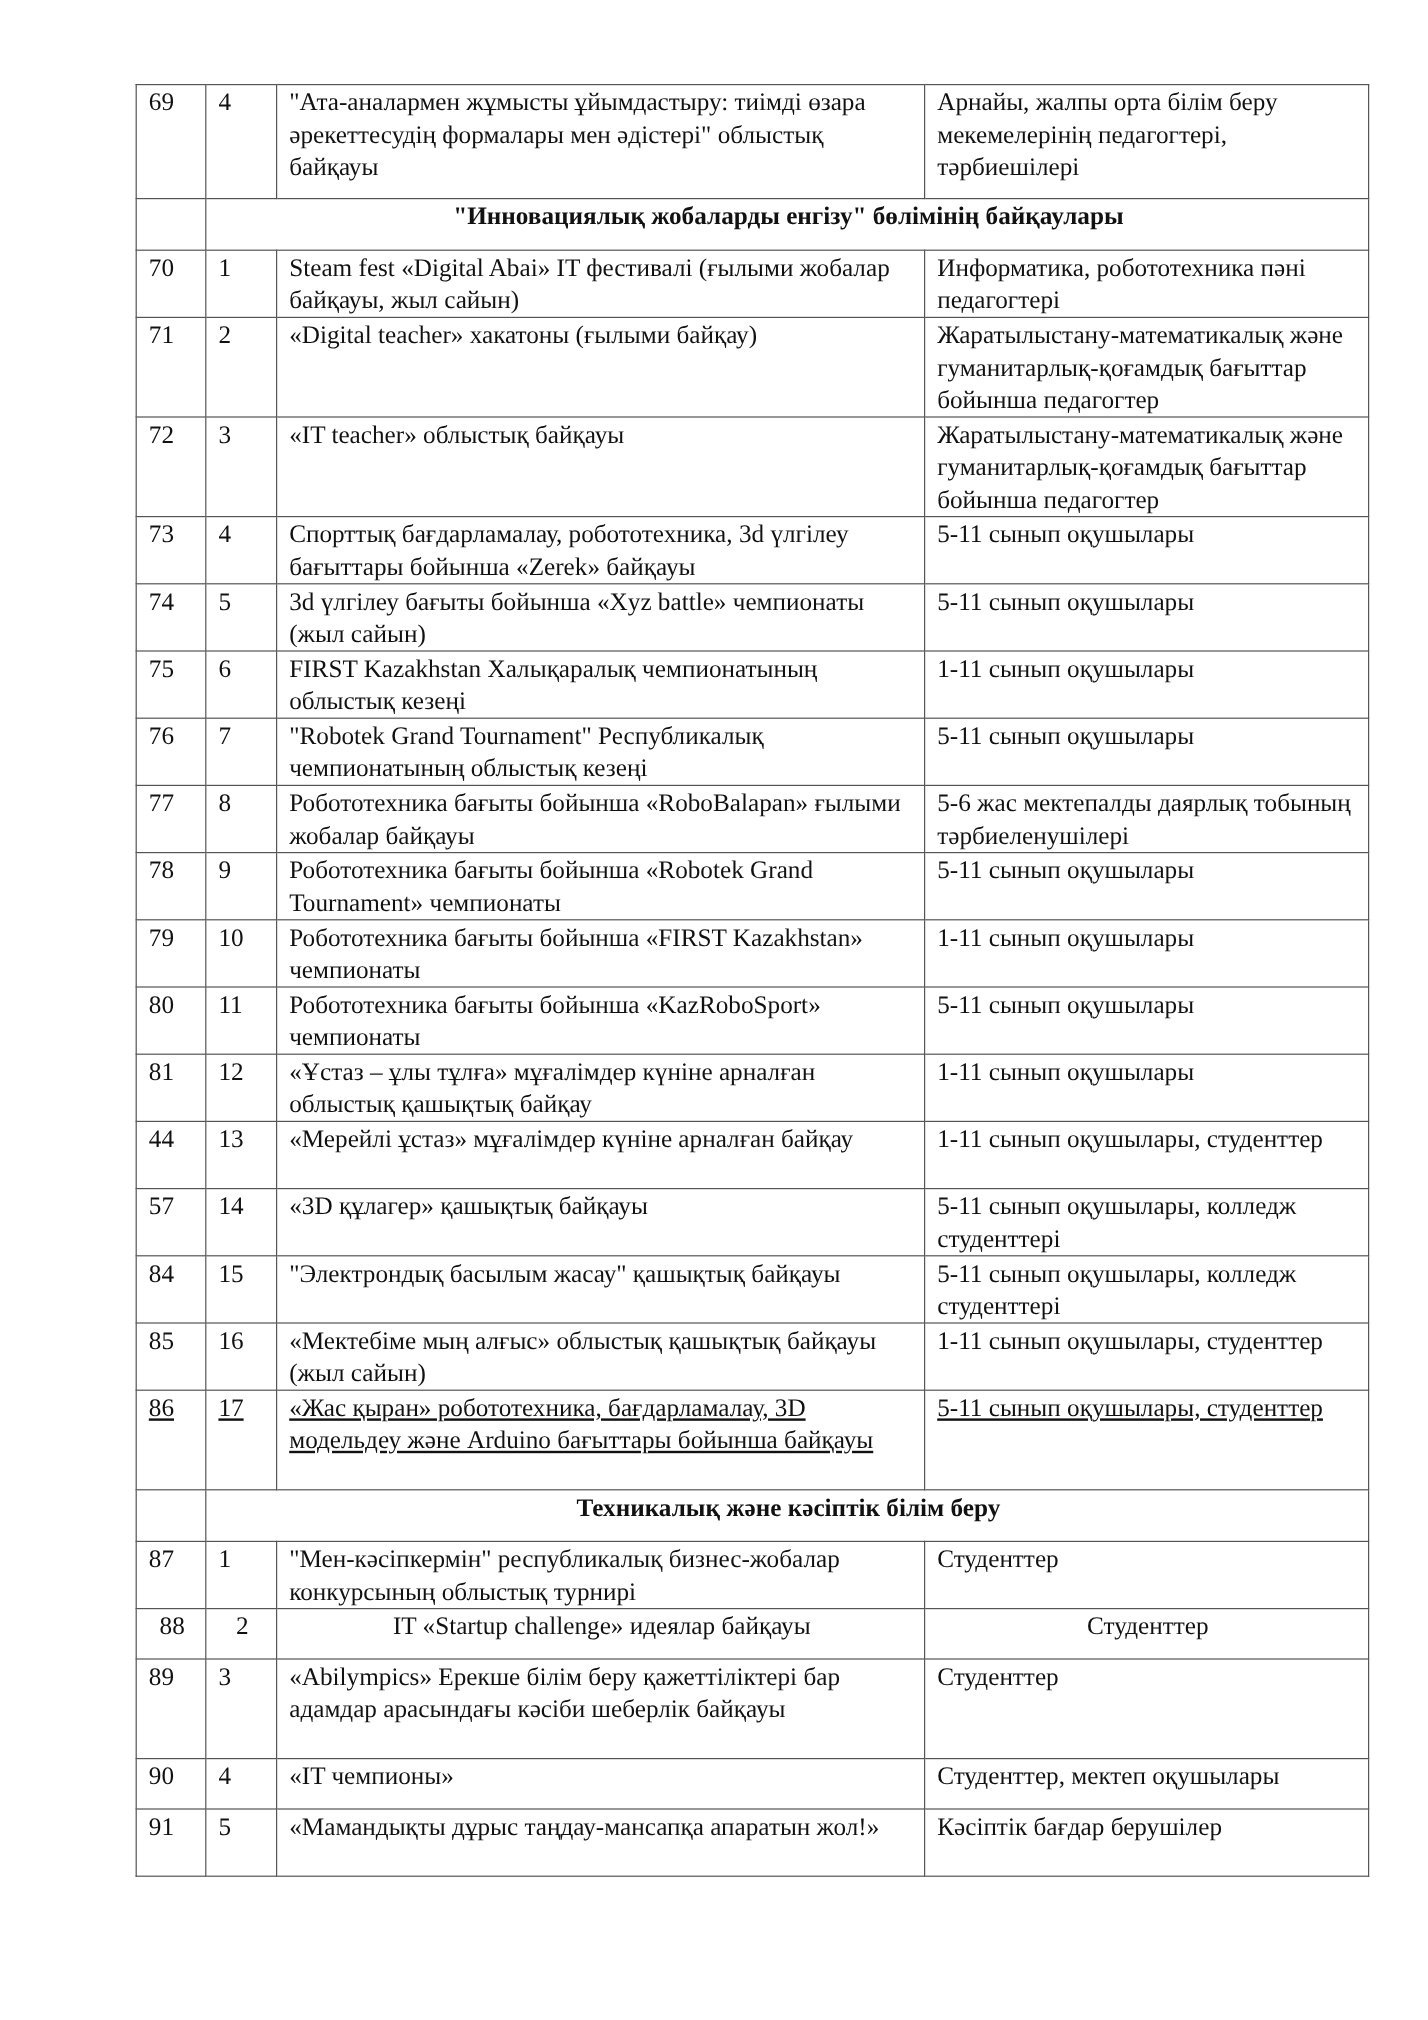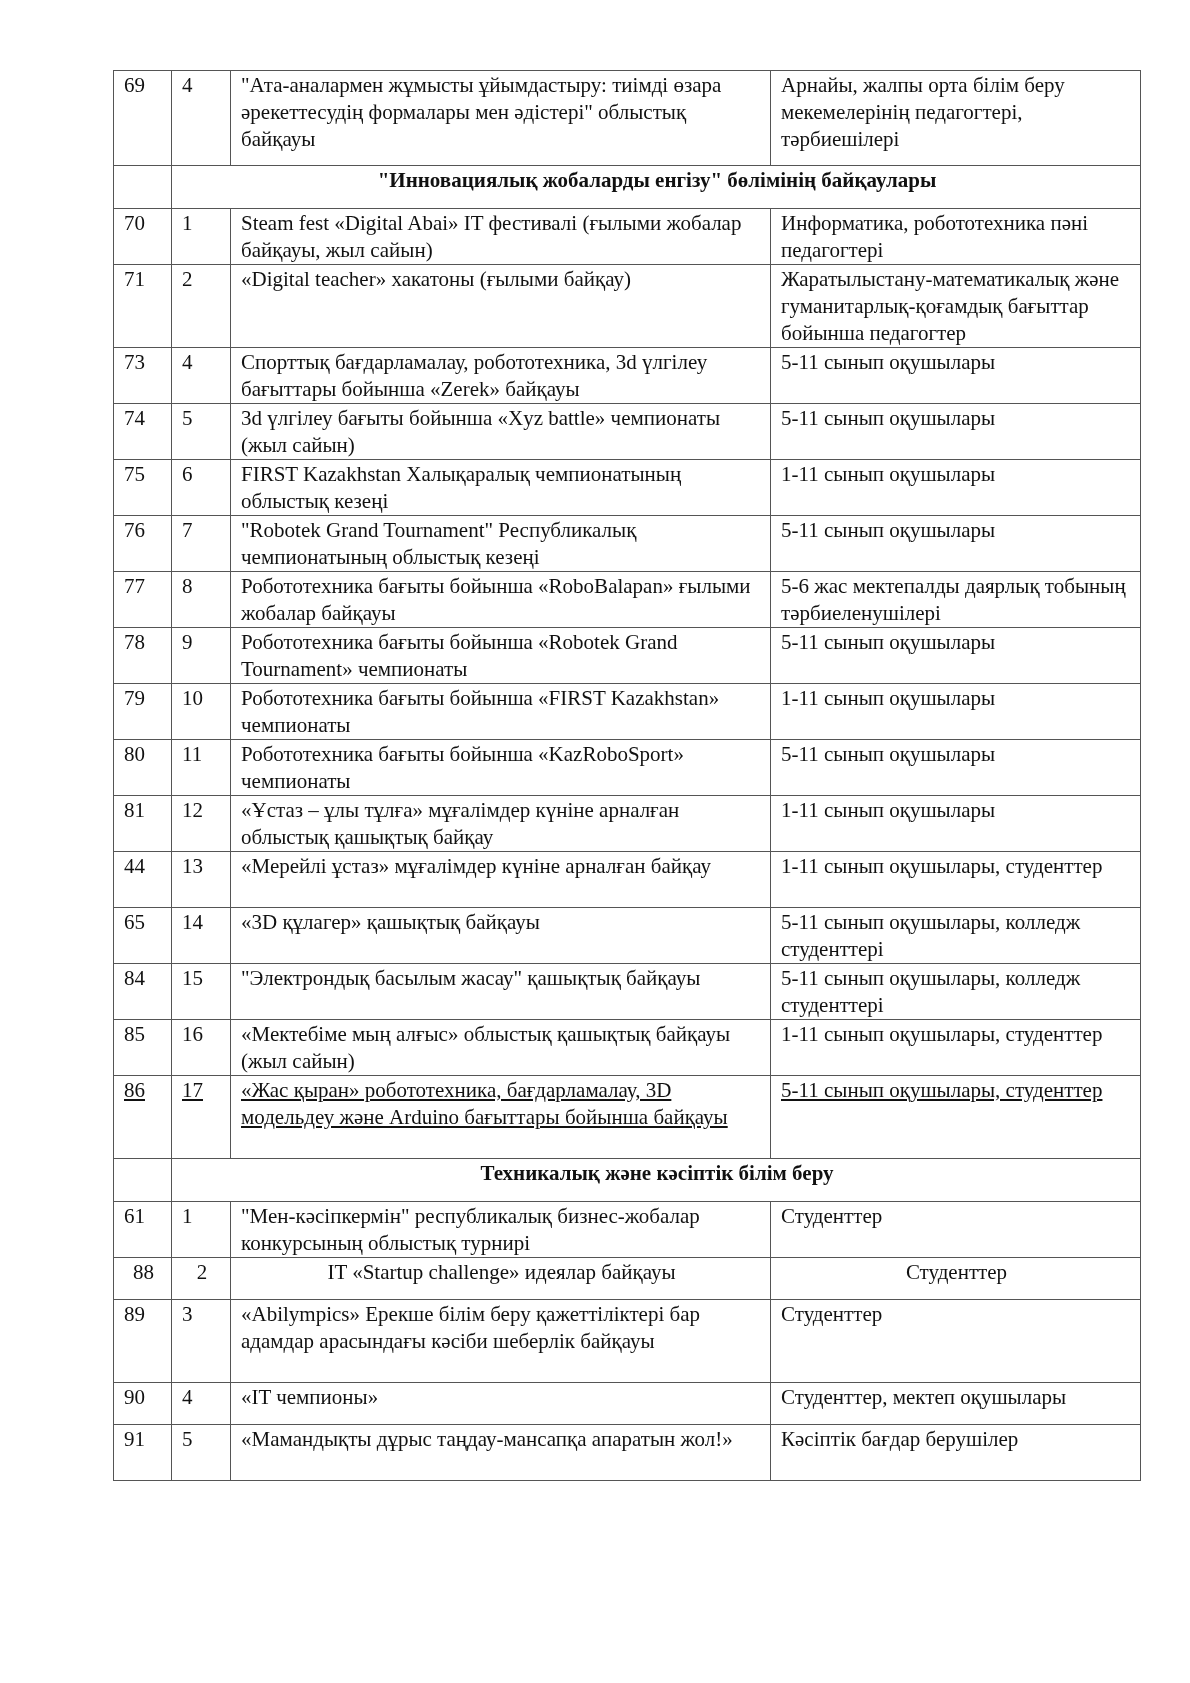--- a/index.html
+++ b/index.html
@@ -36,20 +36,26 @@
       <tr style="height: 55px;">
         <td class="num">70</td>
         <td class="num">1</td>
         <td>Steam fest «Digital Abai» IT фестивалі (ғылыми жобалар байқауы, жыл сайын)</td>
         <td>Информатика, робототехника пәні педагогтері</td>
       </tr>
       <tr style="height: 83px;">
         <td class="num">71</td>
         <td class="num">2</td>
         <td>«Digital teacher» хакатоны (ғылыми байқау)</td>
+        <td>Жаратылыстану-математикалық және гуманитарлық-қоғамдық бағыттар бойынша педагогтер</td>
+      </tr>
+      <tr style="height: 80px;">
+        <td class="num">72</td>
+        <td class="num">3</td>
+        <td>«IT teacher» облыстық байқауы</td>
         <td>Жаратылыстану-математикалық және гуманитарлық-қоғамдық бағыттар бойынша педагогтер</td>
       </tr>
       <tr style="height: 56px;">
         <td class="num">73</td>
         <td class="num">4</td>
         <td>Спорттық бағдарламалау, робототехника, 3d үлгілеу бағыттары бойынша «Zerek» байқауы</td>
         <td>5-11 сынып оқушылары</td>
       </tr>
       <tr style="height: 56px;">
         <td class="num">74</td>
@@ -99,21 +105,21 @@
         <td>«Ұстаз – ұлы тұлға» мұғалімдер күніне арналған облыстық қашықтық байқау</td>
         <td>1-11 сынып оқушылары</td>
       </tr>
       <tr style="height: 56px;">
         <td class="num">44</td>
         <td class="num">13</td>
         <td>«Мерейлі ұстаз» мұғалімдер күніне арналған байқау</td>
         <td>1-11 сынып оқушылары, студенттер</td>
       </tr>
       <tr style="height: 56px;">
-        <td class="num">65</td>
+        <td class="num">57</td>
         <td class="num">14</td>
         <td>«3D құлагер» қашықтық байқауы</td>
         <td>5-11 сынып оқушылары, колледж студенттері</td>
       </tr>
       <tr style="height: 56px;">
         <td class="num">84</td>
         <td class="num">15</td>
         <td>"Электрондық басылым жасау" қашықтық байқауы</td>
         <td>5-11 сынып оқушылары, колледж студенттері</td>
       </tr>
@@ -127,21 +133,21 @@
         <td class="num">86</td>
         <td class="num">17</td>
         <td>«Жас қыран» робототехника, бағдарламалау, 3D модельдеу және Arduino бағыттары бойынша байқауы</td>
         <td>5-11 сынып оқушылары, студенттер</td>
       </tr>
       <tr style="height: 43px;">
         <td></td>
         <td colspan="3" class="section">Техникалық және кәсіптік білім беру</td>
       </tr>
       <tr style="height: 56px;">
-        <td class="num">61</td>
+        <td class="num">87</td>
         <td class="num">1</td>
         <td>"Мен-кәсіпкермін" республикалық бизнес-жобалар  конкурсының облыстық турнирі</td>
         <td>Студенттер</td>
       </tr>
       <tr style="height: 42px; text-align: center;">
         <td class="num">88</td>
         <td class="num">2</td>
         <td>IT «Startup challenge» идеялар байқауы</td>
         <td>Студенттер</td>
       </tr>

